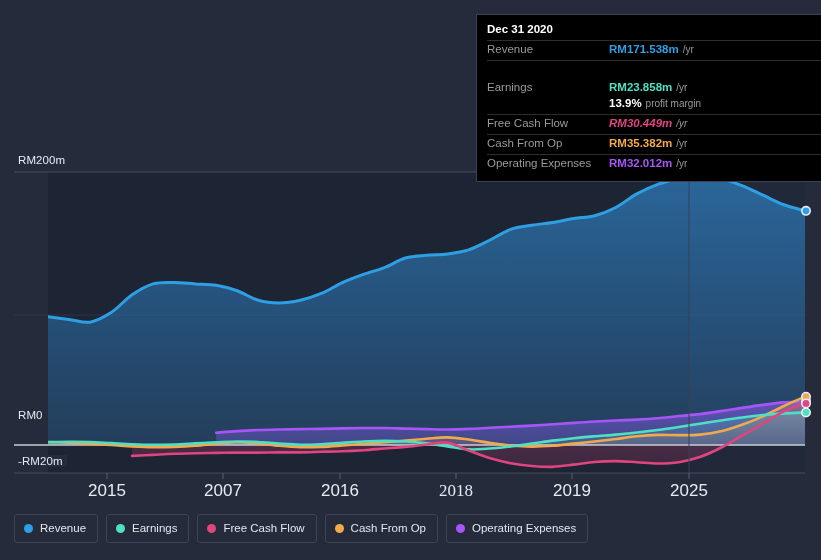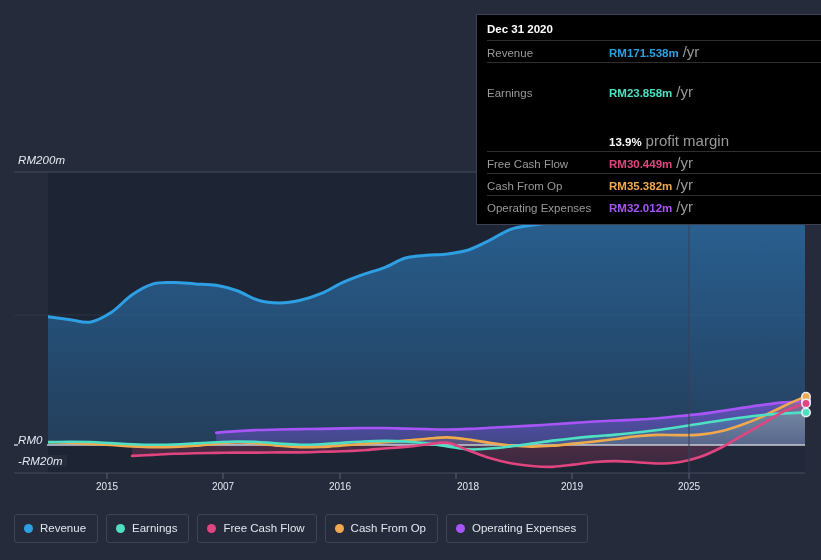--- a/index.html
+++ b/index.html
@@ -36,25 +36,24 @@
   
   .y-axis-label {
     position: absolute;
     font-size: 11.5px;
     color: #e6eaf2;
     letter-spacing: .1px;
     white-space: nowrap;
     background: #252b3a;
     padding: 0 4px 0 0;
     z-index: 4;
-    font-style: italic;
   }
   .x-axis-label {
     position: absolute;
-    font-size: 10px;
+    font-size: 17px;
     color: #e6eaf2;
     transform: translateX(-50%);
     white-space: nowrap;
     z-index: 4;
   }
 
   
   #tooltip {
     position: absolute;
     left: 476px;
@@ -85,21 +84,21 @@
     font-size: 11.5px;
     color: #9a9a9a;
     white-space: nowrap;
   }
   .tt-value {
     font-size: 11.5px;
     font-weight: bold;
     white-space: nowrap;
   }
   .tt-unit {
-    font-size: 15px;
+    font-size: 10px;
     color: #9a9a9a;
     margin-left: 4px;
     font-weight: normal;
   }
 
   
   #legend {
     position: absolute;
     left: 14px;
     top: 514px;
@@ -206,50 +205,50 @@
       <g id="endpoints">
         <circle cx="806" cy="210.85063" r="4.2" fill="#2f9fe3" stroke="#e9edf5" stroke-width="1.6"></circle>
         <circle cx="806" cy="401.30362" r="4.2" fill="#a855f7" stroke="#e9edf5" stroke-width="1.6"></circle>
         <circle cx="806" cy="396.70357" r="4.2" fill="#f0a94d" stroke="#e9edf5" stroke-width="1.6"></circle>
         <circle cx="806" cy="403.437115" r="4.2" fill="#e0457f" stroke="#e9edf5" stroke-width="1.6"></circle>
         <circle cx="806" cy="412.43383" r="4.2" fill="#4fe0c3" stroke="#e9edf5" stroke-width="1.6"></circle>
       </g>
   </svg>
 
   <div class="y-axis-label" id="ylab0" style="left:18px; top:154px;">RM200m</div>
-  <div class="y-axis-label" id="ylab1" style="left:18px; top:434px;">RM0</div>
+  <div class="y-axis-label" id="ylab1" style="left:18px; top:409px;">RM0</div>
   <div class="y-axis-label" id="ylab2" style="left:18px; top:455px;">-RM20m</div>
 
   <div id="x-axis-labels">
       <div class="x-axis-label" style="left: 107px; top: 481px;">2015</div>
       <div class="x-axis-label" style="left: 223px; top: 481px;">2007</div>
       <div class="x-axis-label" style="left: 340px; top: 481px;">2016</div>
-      <div class="x-axis-label" style="left: 468px; top: 481px;">2018</div>
+      <div class="x-axis-label" style="left: 456px; top: 481px; font-family: Liberation Serif, serif;">2018</div>
       <div class="x-axis-label" style="left: 572px; top: 481px;">2019</div>
       <div class="x-axis-label" style="left: 689px; top: 481px;">2025</div>
     </div>
 
   <div id="tooltip">
     <div class="tt-date">Dec 31 2020</div>
     <div id="tooltip-rows">
         <div class="tt-row">
           <div class="tt-label">Revenue</div>
           <div class="tt-value" style="color: rgb(47, 159, 227);">RM171.538m<span class="tt-unit">/yr</span></div>
         </div>
         <div class="tt-row">
           <div class="tt-label">Earnings</div>
           <div class="tt-value" style="color: rgb(79, 224, 195); margin-top: 18px;">RM23.858m<span class="tt-unit">/yr</span></div>
         </div>
         <div class="tt-row no-rule">
           <div class="tt-label"></div>
-          <div class="tt-value" style="color: rgb(255, 255, 255); margin-top: 28px;">13.9%<span class="tt-unit">profit margin</span></div>
+          <div class="tt-value" style="color: rgb(255, 255, 255);">13.9%<span class="tt-unit">profit margin</span></div>
         </div>
         <div class="tt-row">
           <div class="tt-label">Free Cash Flow</div>
-          <div class="tt-value" style="color: rgb(224, 69, 127);">RM30.449m<span class="tt-unit">/yr</span></div>
+          <div class="tt-value" style="color: rgb(224, 69, 127); font-style: italic;">RM30.449m<span class="tt-unit">/yr</span></div>
         </div>
         <div class="tt-row">
           <div class="tt-label">Cash From Op</div>
           <div class="tt-value" style="color: rgb(240, 169, 77);">RM35.382m<span class="tt-unit">/yr</span></div>
         </div>
         <div class="tt-row">
           <div class="tt-label">Operating Expenses</div>
           <div class="tt-value" style="color: rgb(168, 85, 247);">RM32.012m<span class="tt-unit">/yr</span></div>
         </div>
       </div>

